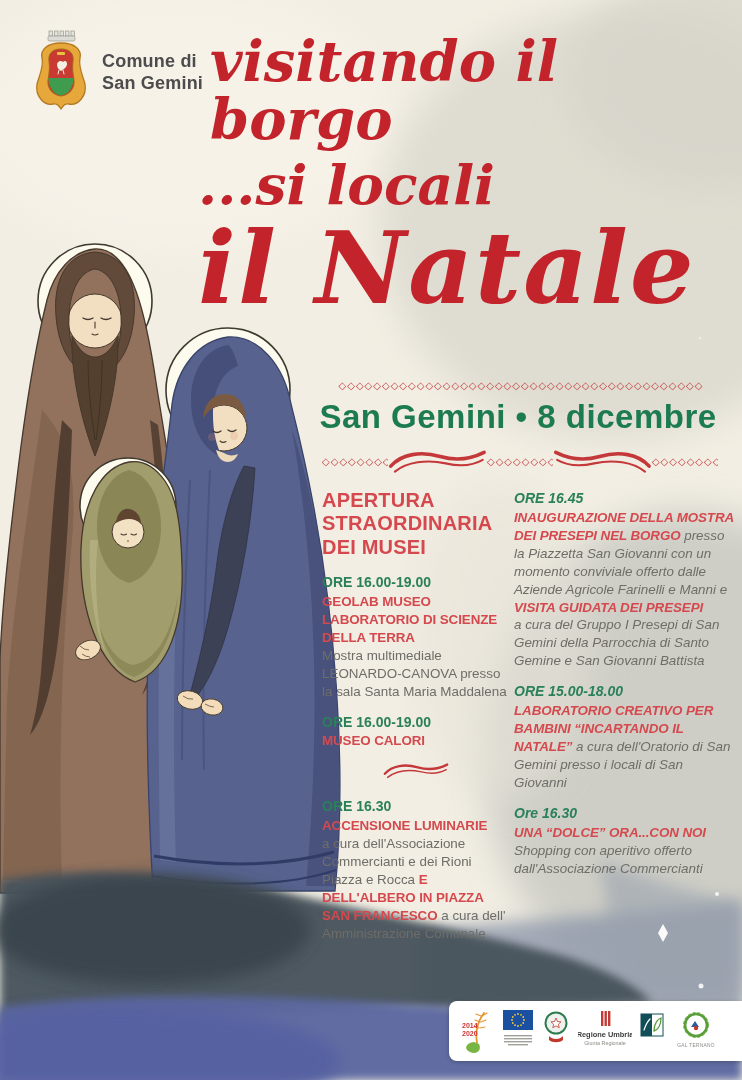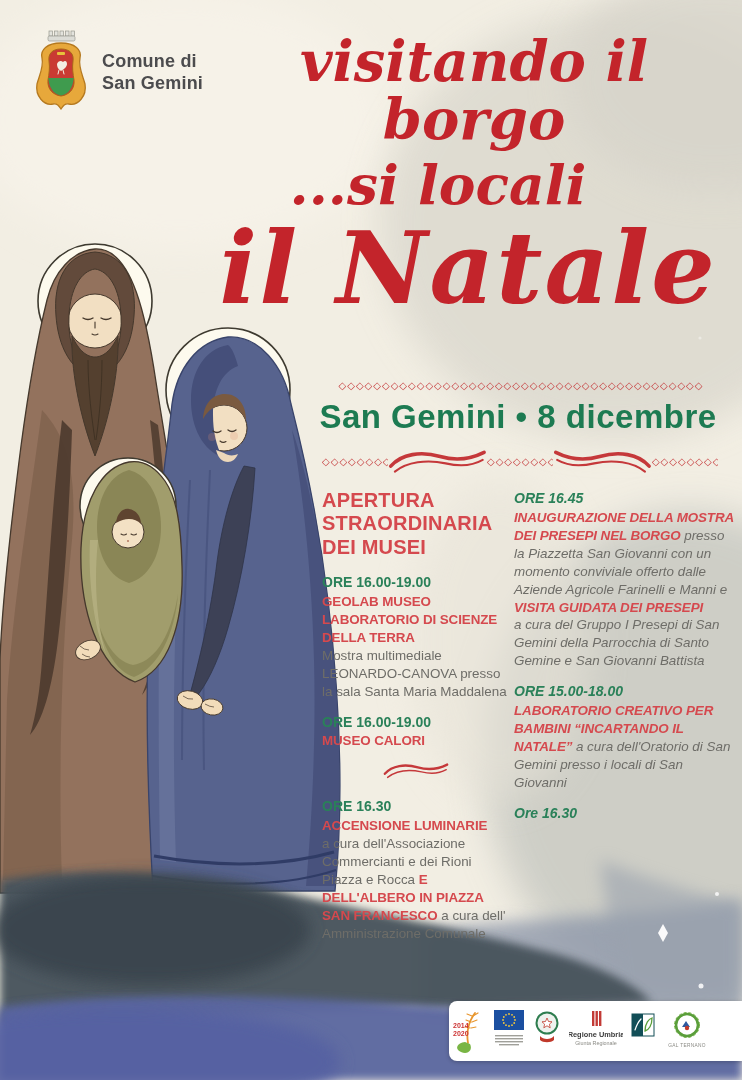--- a/index.html
+++ b/index.html
@@ -3,21 +3,21 @@
 <meta charset="utf-8">
 <style>
   html,body{margin:0;padding:0;background:#9a9a9a;}
   .poster{position:relative;width:742px;height:1080px;overflow:hidden;background:#bef264;
           font-family:"Liberation Sans",sans-serif;}
   .bg{position:absolute;left:0;top:0;width:742px;height:1080px;}
 
   .muni{position:absolute;top:26px;left:30px;display:flex;align-items:center;gap:10px;}
   .muni-name{font-size:18px;font-weight:700;color:#4c4c4e;line-height:1.25;letter-spacing:.2px;}
 
-  .title{position:absolute;left:198px;top:32px;width:540px;text-align:center;color:#c3242b;
+  .title{position:absolute;left:198px;top:32px;width:540px;text-align:left;color:#c3242b;
          font-family:"DejaVu Serif",serif;font-style:italic;font-weight:700;}
   .t1{font-size:56px;line-height:1.04;padding-left:12px;}
   .t2{font-size:55px;line-height:1.04;margin-top:8px;padding-right:60px;}
   .t3{font-size:100px;line-height:1;margin-top:4px;letter-spacing:2px;}
 
   .chain{color:#c5383a;font-size:10px;letter-spacing:1px;line-height:1;white-space:nowrap;overflow:hidden;}
   .chain-top{position:absolute;left:326px;top:381px;width:390px;text-align:center;}
   .date{position:absolute;left:314px;top:398px;width:408px;text-align:center;
         font-size:33px;font-weight:700;color:#1d7b52;letter-spacing:.5px;}
   .orn-row{position:absolute;left:322px;top:449px;width:396px;display:flex;align-items:center;justify-content:space-between;}
@@ -28,21 +28,21 @@
   .col-heading{color:#d5494e;font-weight:700;font-size:20px;line-height:1.17;margin-bottom:14px;letter-spacing:.2px;}
   .block{margin-top:12px;}
   .col > .block:first-child{margin-top:0;}
   .time{color:#2a8159;font-weight:700;font-size:14px;margin-bottom:1px;}
   .desc{margin:0;}
   .seg-red{color:#d5494e;font-weight:700;letter-spacing:-.1px;}
   .seg-gray{color:#6e6d68;}
   .col-orn{margin:12px 0 2px;text-align:center;}
 
   .logobar{position:absolute;left:449px;top:1001px;width:293px;height:60px;background:#ffffff;
-           border-radius:8px 0 0 8px;display:flex;align-items:center;gap:8px;padding-left:2px;
+           border-radius:8px 0 0 8px;display:flex;align-items:center;gap:8px;padding-left:11px;
            box-sizing:border-box;box-shadow:0 1px 4px rgba(0,0,0,.25);}
   .logobar svg{flex:none;display:block;}
   svg text{font-family:"Liberation Sans",sans-serif;}
 </style>
 </head>
 <body>
 
 <div class="poster">
 
   <svg class="bg" viewBox="0 0 742 1080">
@@ -208,20 +208,21 @@
       <div class="block">
         <div class="time">ORE 16.45</div>
         <p class="desc"><span class="seg-red">INAUGURAZIONE DELLA MOSTRA DEI PRESEPI NEL BORGO </span><span class="seg-gray">presso la Piazzetta San Giovanni con un momento conviviale offerto dalle Aziende Agricole Farinelli e Manni e </span><br><span class="seg-red">VISITA GUIDATA DEI PRESEPI</span><br><span class="seg-gray">a cura del Gruppo I Presepi di San Gemini della Parrocchia di Santo Gemine e San Giovanni Battista</span></p>
       </div>
       <div class="block">
         <div class="time">ORE 15.00-18.00</div>
         <p class="desc"><span class="seg-red">LABORATORIO CREATIVO PER BAMBINI “INCARTANDO IL NATALE” </span><span class="seg-gray">a cura dell'Oratorio di San Gemini presso i locali di San Giovanni</span></p>
       </div>
       <div class="block">
         <div class="time">Ore 16.30</div>
+        <p class="desc"><span class="seg-red">UNA “DOLCE” ORA...CON NOI</span><br><span class="seg-gray">Shopping con aperitivo offerto dall'Associazione Commercianti</span></p>
       </div>
     </div>
 
   <footer class="logobar">
     <svg width="34" height="48" viewBox="0 0 34 48">
       <path d="M24 6 C18 14 15 24 17 36" fill="none" stroke="#e8962e" stroke-width="1.8" stroke-linecap="round"></path>
       <path d="M21 9 l-5 -2 M20 15 l-5 -2 M19 21 l-5 -1 M22 9 l5 -3 M21 15 l5 -2 M20 21 l5 -1" stroke="#e8962e" stroke-width="1.2" stroke-linecap="round"></path>
       <path d="M14 35 C6 36 3 42 10 45 C17 48 22 43 19 37 Z" fill="#79b544"></path>
       <text x="2" y="21" font-size="7" font-weight="bold" fill="#cc3333">2014</text>
       <text x="2" y="29" font-size="7" font-weight="bold" fill="#cc3333">2020</text>

